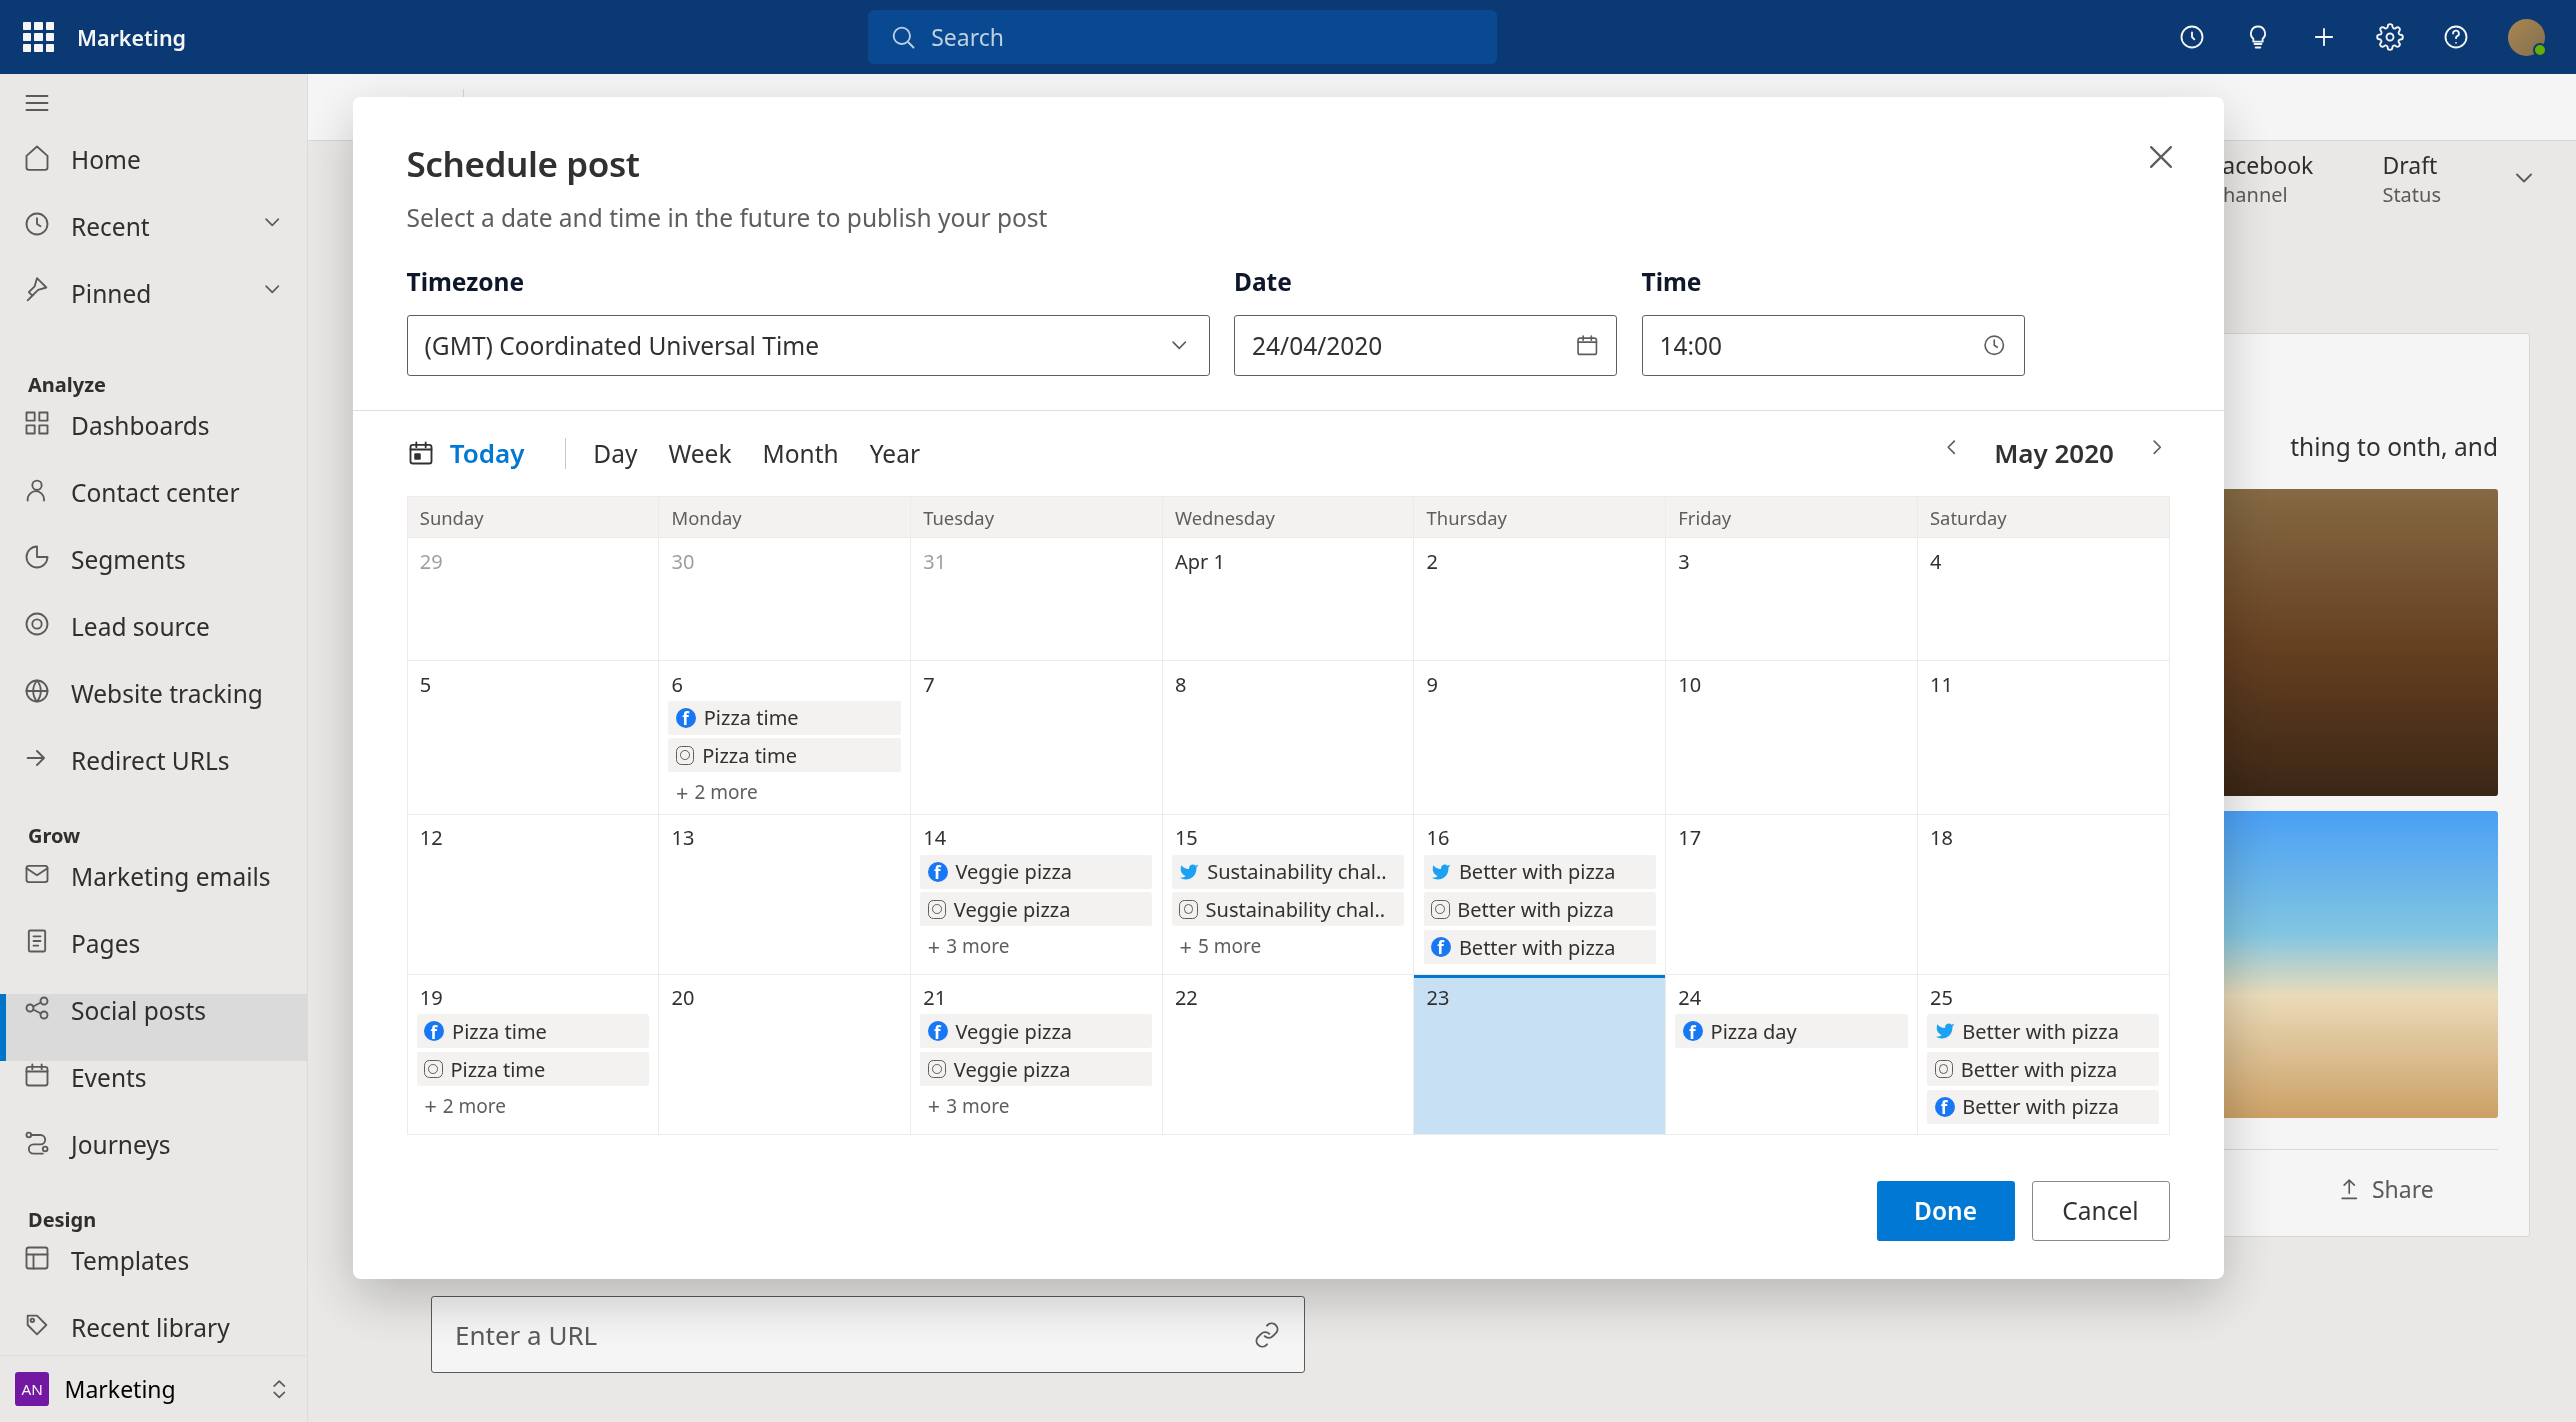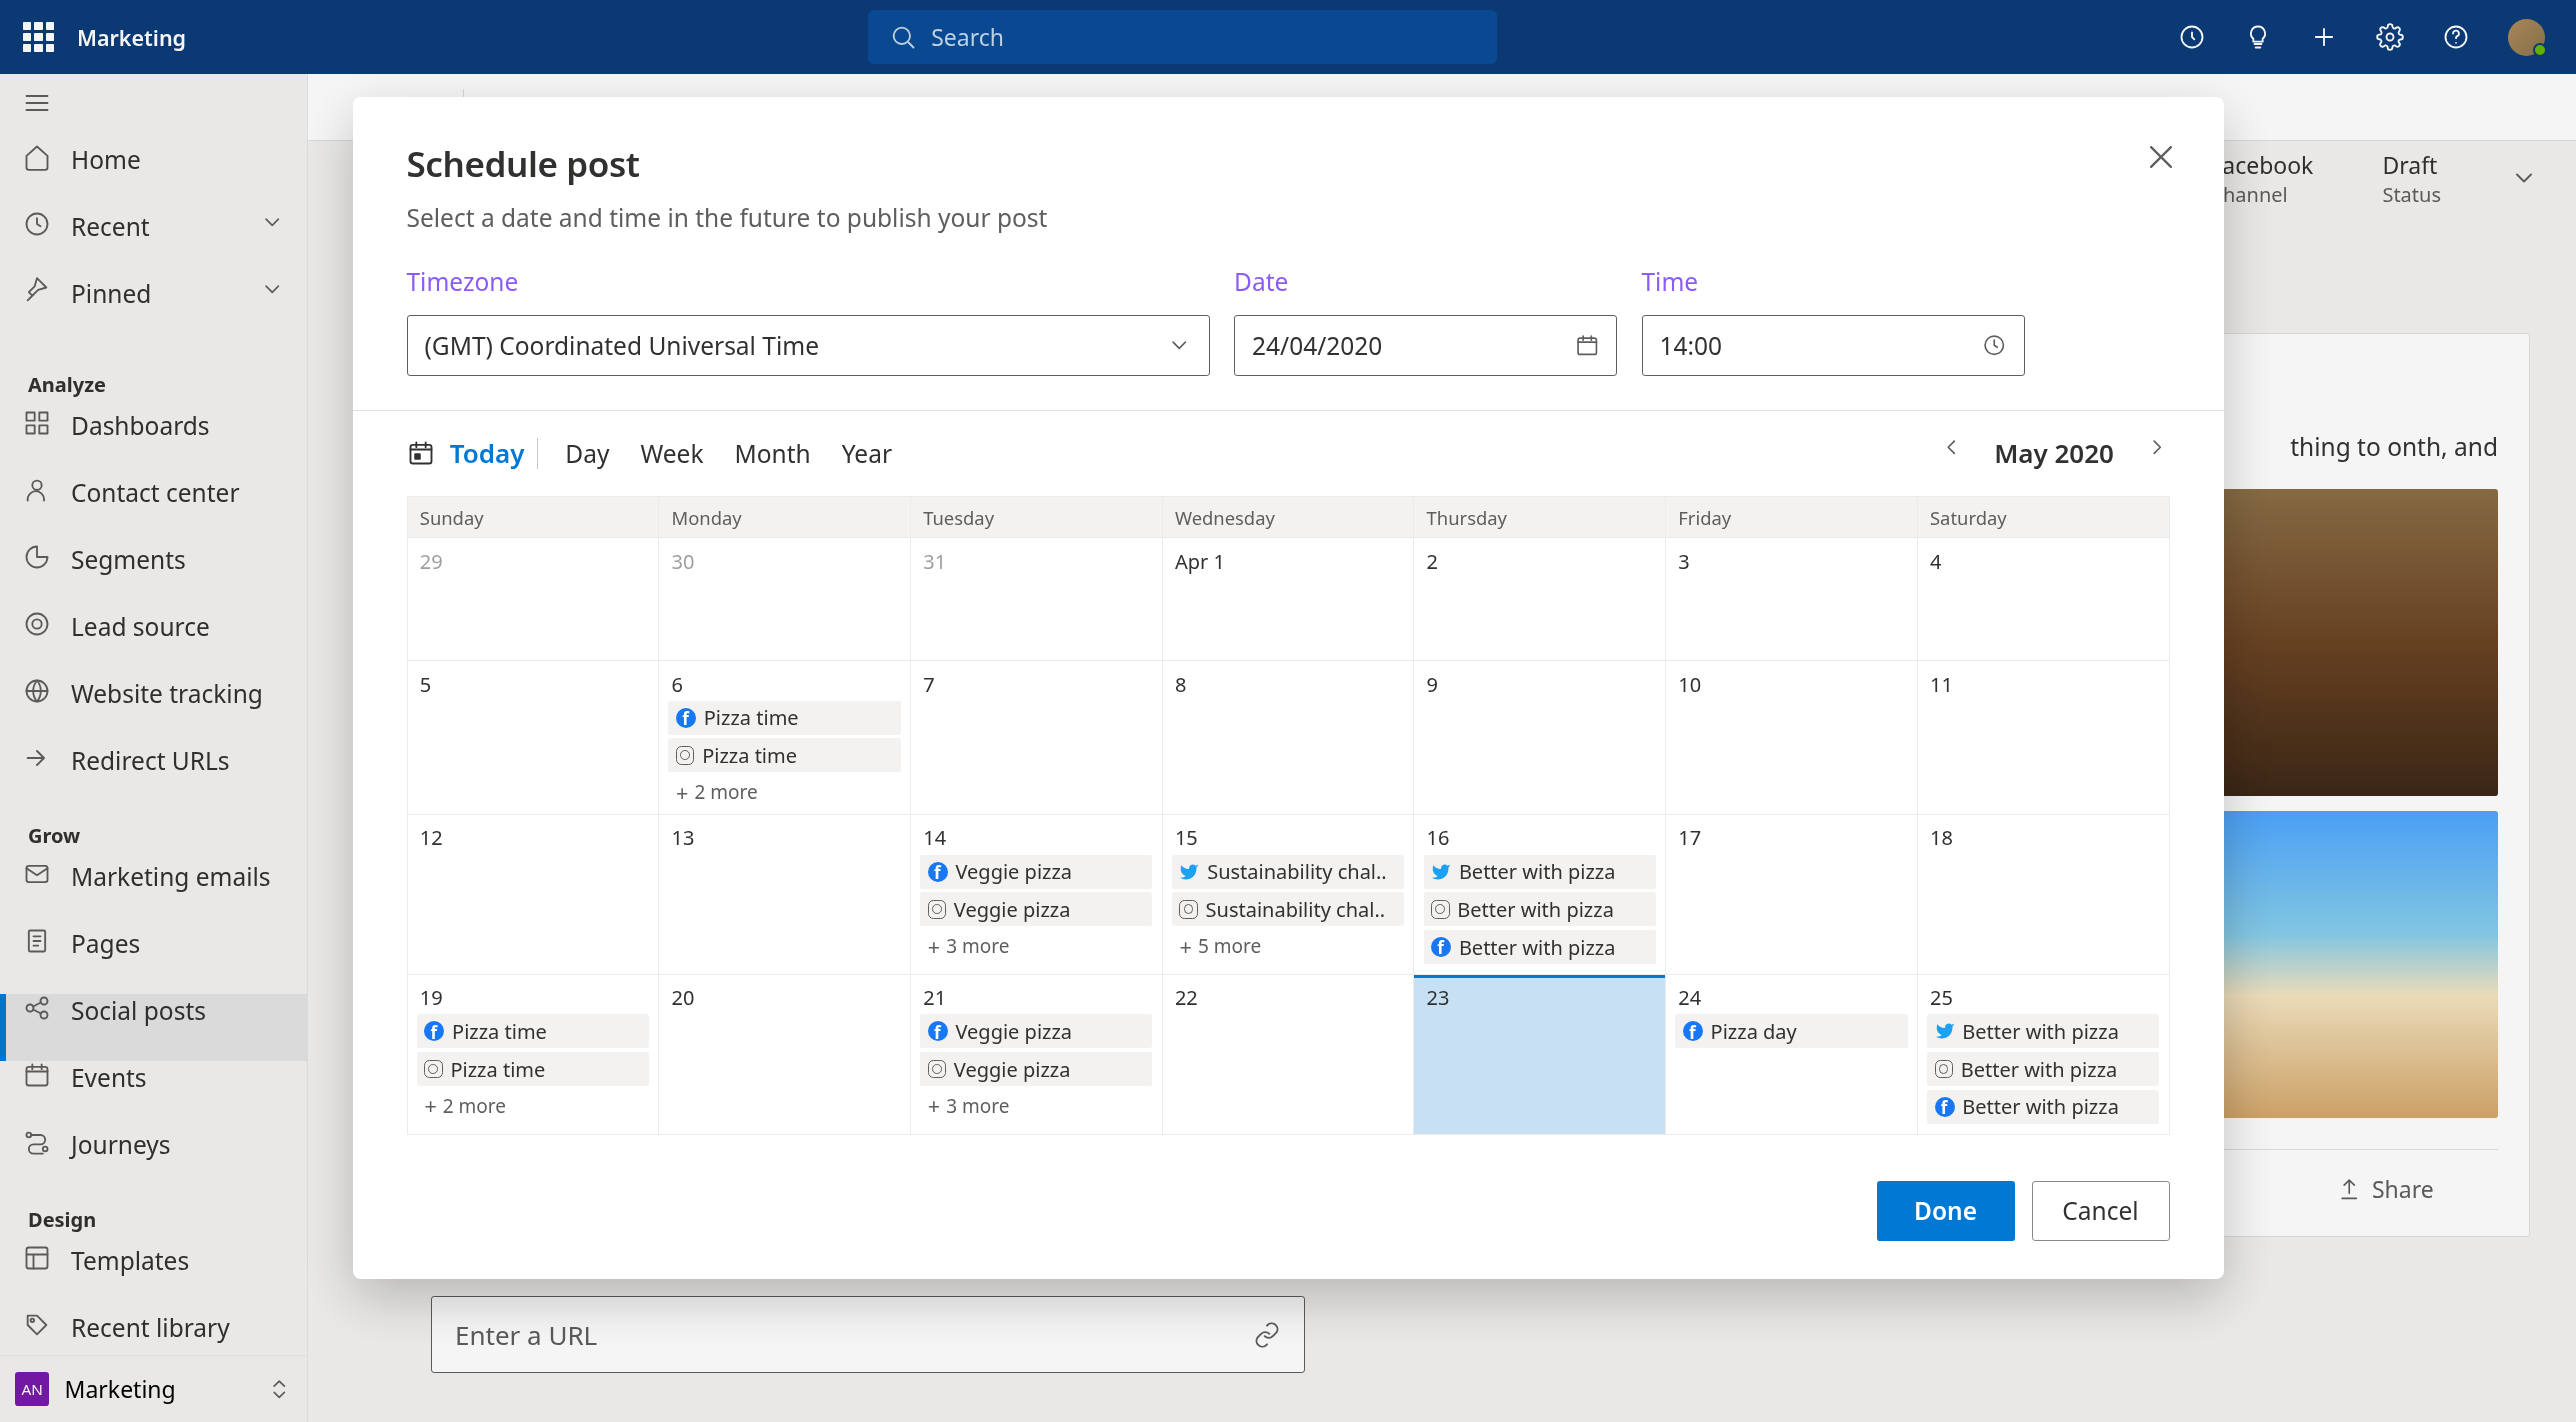--- a/index.html
+++ b/index.html
@@ -57,28 +57,28 @@
 .modal{width:1871px;background:#fff;border-radius:7.7px;box-shadow:0 19px 54px rgba(0,0,0,.22);overflow:hidden;margin-top:-46px}
 .mhead{padding:43px 54px 31px;position:relative}
 .mtitle{font-size:35px;font-weight:600;letter-spacing:-0.4px;color:#323130;margin-bottom:14px}
 .msub{font-size:24.5px;color:#605e5c}
 .mclose{position:absolute;right:46px;top:43px;width:34px;height:34px;cursor:pointer}
 
 .mfields{display:flex;gap:24.5px;padding:0 54px 34px}
 .mfld1{flex:0 0 803px}
 .mfld2{flex:0 0 383px}
 .mfld3{flex:0 0 383px}
-.flab{font-size:24.5px;font-weight:400;color:#8b5cf6;margin-bottom:17px}
+.flab{font-size:24.5px;font-weight:700;color:#0f172a;margin-bottom:17px}
 .finput{height:61px;border:0.8px solid #605e5c;border-radius:3.1px;display:flex;align-items:center;padding:0 17px;font-size:24.5px;color:#323130}
 .finput svg{margin-left:auto;stroke:#605e5c}
 
 .msep{height:0.8px;background:#e1dfdd}
 .calbar{display:flex;align-items:center;padding:24.5px 54px}
 .calbar .ico{margin-right:15.3px}
-.calbar .today{font-size:26px;font-weight:600;color:#0078d4;margin-right:12px}
+.calbar .today{font-size:26px;font-weight:600;color:#0078d4;margin-right:40px}
 .calbar .vsep{width:0.8px;height:31px;background:#c8c6c4;margin-right:28px}
 .calbar .vmode{font-size:24.5px;color:#323130;margin-right:31px;cursor:pointer}
 .calbar .mo{margin-left:auto;font-size:26px;font-weight:600;color:#323130;display:flex;align-items:flex-start;gap:31px}
 .calbar .mo svg{stroke:#605e5c;cursor:pointer}
 
 .calgrid{padding:0 54px 23px}
 .caltable{width:100%;border-collapse:collapse;table-layout:fixed}
 .caltable th{background:#f3f2f1;text-align:left;padding:7.7px 12.3px;font-size:18.4px;font-weight:400;color:#605e5c;border:0.8px solid #edebe9}
 .caltable td{border:0.8px solid #edebe9;height:123px;vertical-align:top;padding:6.1px 9.2px;position:relative}
 .caltable td.tight{height:46px}

